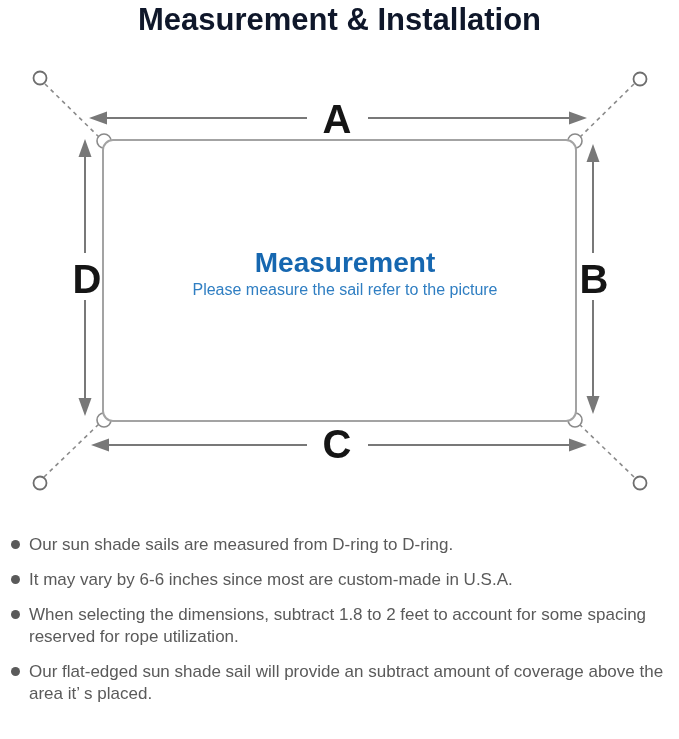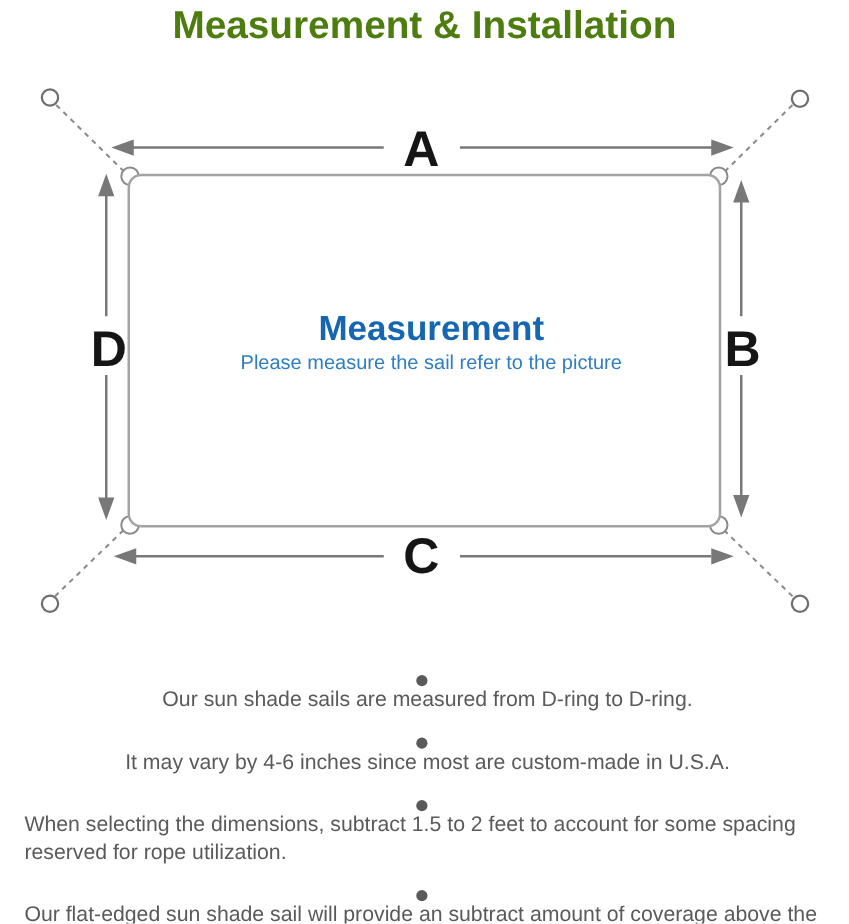--- a/index.html
+++ b/index.html
@@ -14,21 +14,21 @@
   .page-title {
     position: absolute;
     top: 0; left: 0;
     width: 100%;
     margin: 0;
     padding-top: 2px;
     text-align: center;
     font-size: 31px;
     font-weight: 700;
     letter-spacing: 0px;
-    color: #4d7c0f;
+    color: #0f172a;
   }
   .diagram-svg {
     position: absolute;
     top: 55px; left: 0;
     width: 679px;
     height: 460px;
   }
   .dim-label {
     font-family: "Liberation Sans", sans-serif;
     font-size: 40px;
@@ -51,26 +51,25 @@
     top: 534px;
     left: 0;
     width: 679px;
     box-sizing: border-box;
     margin: 0;
     padding: 0 6px 0 11px;
     list-style: none;
   }
   .notes li {
     display: flex;
-    align-items: center;
+    align-items: flex-start;
     margin: 0 0 13px 0;
     color: #5a5a5a;
     font-size: 17px;
     line-height: 22px;
-    flex-direction: column;
   }
   .notes .dot {
     flex: 0 0 auto;
     width: 9px;
     height: 9px;
     margin: 6px 9px 0 0;
     border-radius: 50%;
     background: #5a5a5a;
   }
   .notes .note-text {
@@ -146,25 +145,25 @@
     <text class="center-subtitle" x="345" y="240" text-anchor="middle">Please measure the sail refer to the picture</text>
   </svg>
 
   <ul class="notes">
     <li>
       <span class="dot"></span>
       <span class="note-text">Our sun shade sails are measured from D-ring to D-ring.</span>
     </li>
     <li>
       <span class="dot"></span>
-      <span class="note-text">It may vary by 4-6 inches since most are custom-made in U.S.A.</span>
+      <span class="note-text">It may vary by 6-6 inches since most are custom-made in U.S.A.</span>
     </li>
     <li>
       <span class="dot"></span>
-      <span class="note-text">When selecting the dimensions, subtract 1.5 to 2 feet to account for some spacing reserved for rope utilization.</span>
+      <span class="note-text">When selecting the dimensions, subtract 1.8 to 2 feet to account for some spacing reserved for rope utilization.</span>
     </li>
     <li>
       <span class="dot"></span>
       <span class="note-text">Our flat-edged sun shade sail will provide an subtract amount of coverage above the area it’ s placed.</span>
     </li>
   </ul>
 
 </div>
 
 </body></html>

